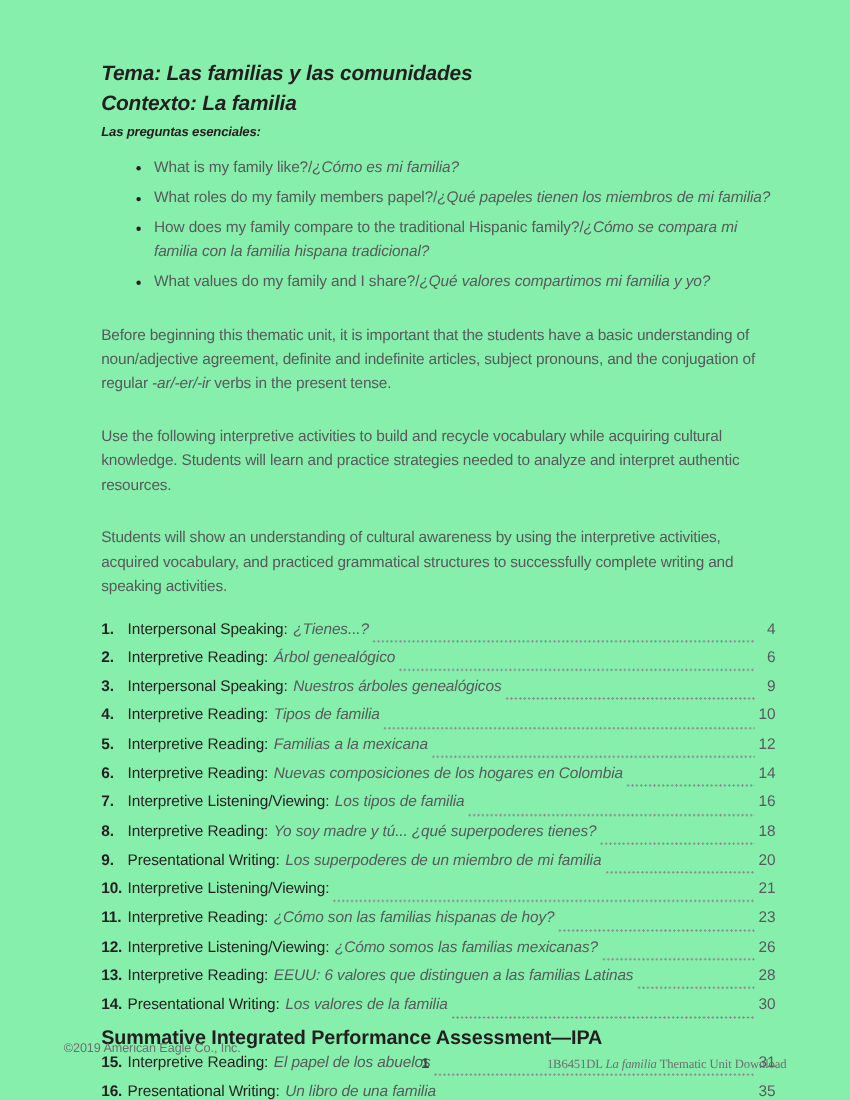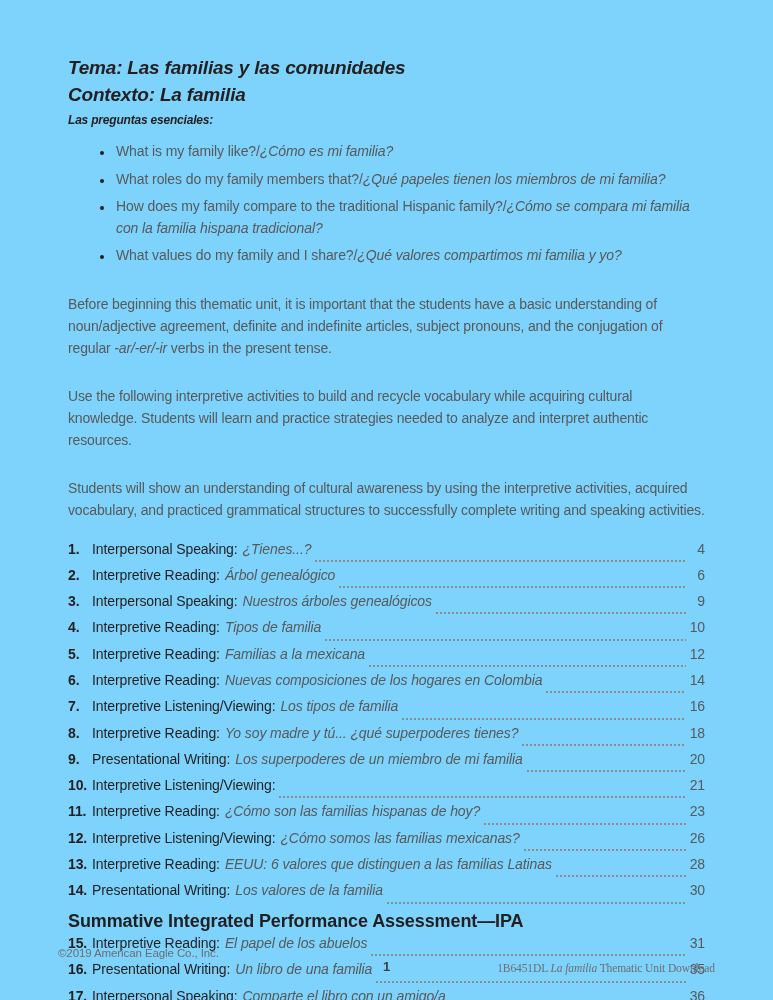--- a/index.html
+++ b/index.html
@@ -1,22 +1,22 @@
 <!DOCTYPE html>
 <html><head>
 <meta charset="utf-8">
 <style>
   html, body { margin: 0; padding: 0; background: #ffffff; }
   .page {
     position: relative;
     width: 773px;
     height: 1000px;
     box-sizing: border-box;
-    padding: 54px 68px 0 68px;
-    background: #7dd3fc;
+    padding: 54px 68px 0 92px;
+    background: #86efac;
     font-family: "Liberation Sans", sans-serif;
     color: #58595b;
     overflow: hidden;
   }
   .h-main {
     margin: 0;
     font-size: 19px;
     line-height: 27px;
     font-weight: bold;
     font-style: italic;
@@ -128,21 +128,21 @@
 <body>
 
 <div class="page">
 
   <h1 class="h-main">Tema: Las familias y las comunidades</h1>
   <h1 class="h-main">Contexto: La familia</h1>
   <h2 class="h-sub">Las preguntas esenciales:</h2>
 
   <ul class="questions">
     <li><span>What is my family like?/</span><span class="es-italic">¿Cómo es mi familia?</span></li>
-    <li><span>What roles do my family members that?/</span><span class="es-italic">¿Qué papeles tienen los miembros de mi familia?</span></li>
+    <li><span>What roles do my family members papel?/</span><span class="es-italic">¿Qué papeles tienen los miembros de mi familia?</span></li>
     <li><span>How does my family compare to the traditional Hispanic family?/</span><span class="es-italic">¿Cómo se compara mi familia con la familia hispana tradicional?</span></li>
     <li><span>What values do my family and I share?/</span><span class="es-italic">¿Qué valores compartimos mi familia y yo?</span></li>
   </ul>
 
   <p class="body-para"><span>Before beginning this thematic unit, it is important that the students have a basic understanding of noun/adjective agreement, definite and indefinite articles, subject pronouns, and the conjugation of regular </span><span class="es-italic">-ar/-er/-ir</span><span> verbs in the present tense.</span></p>
   <p class="body-para">Use the following interpretive activities to build and recycle vocabulary while acquiring cultural knowledge. Students will learn and practice strategies needed to analyze and interpret authentic resources.</p>
   <p class="body-para">Students will show an understanding of cultural awareness by using the interpretive activities, acquired vocabulary, and practiced grammatical structures to successfully complete writing and speaking activities.</p>
 
   <div class="toc">
     <div class="toc-row">

